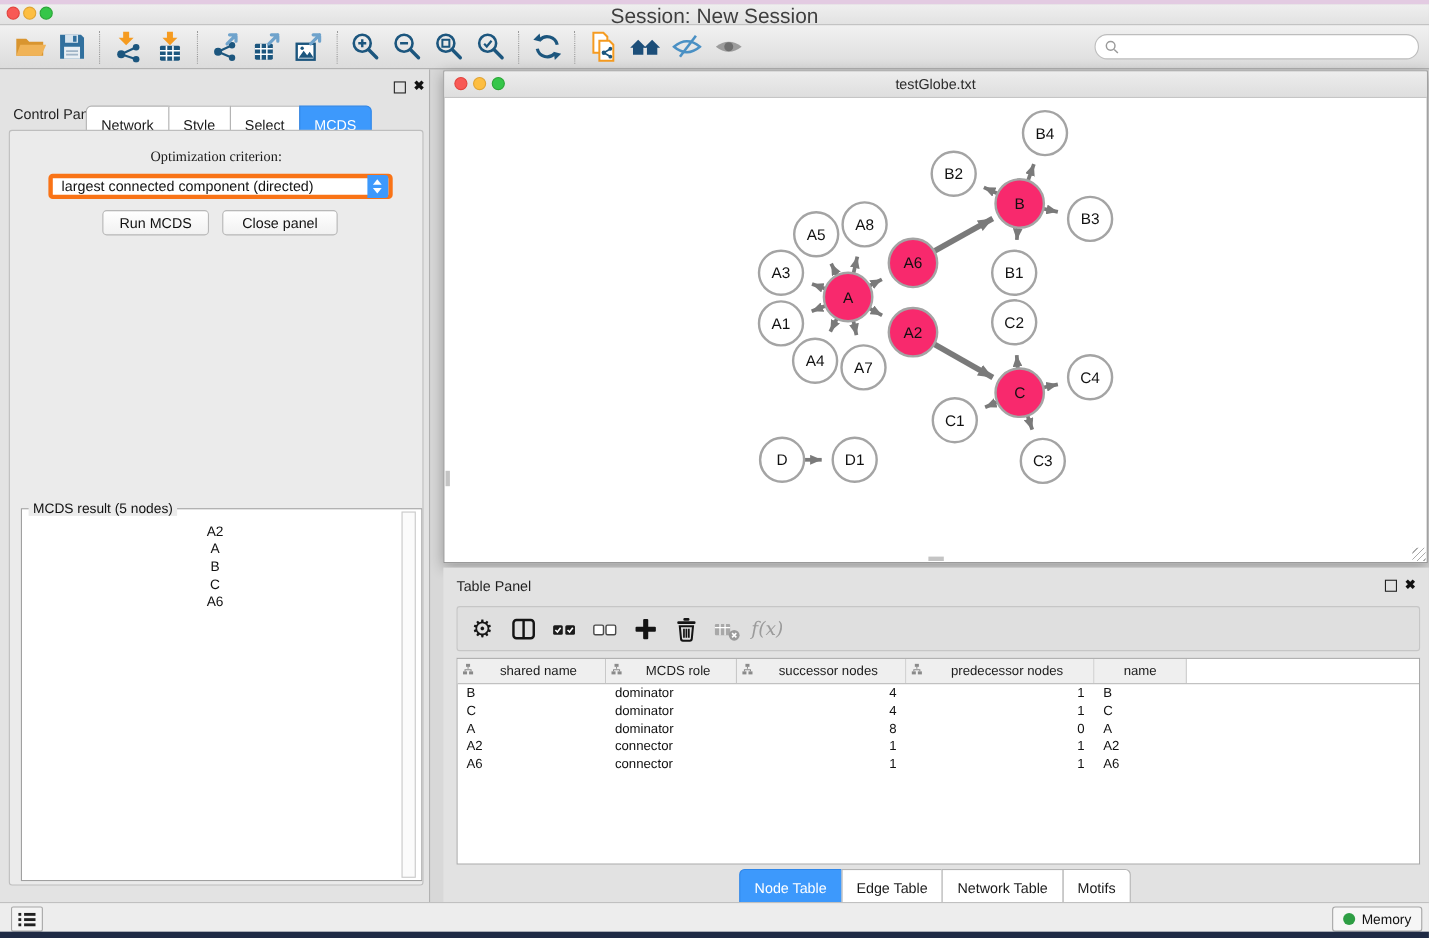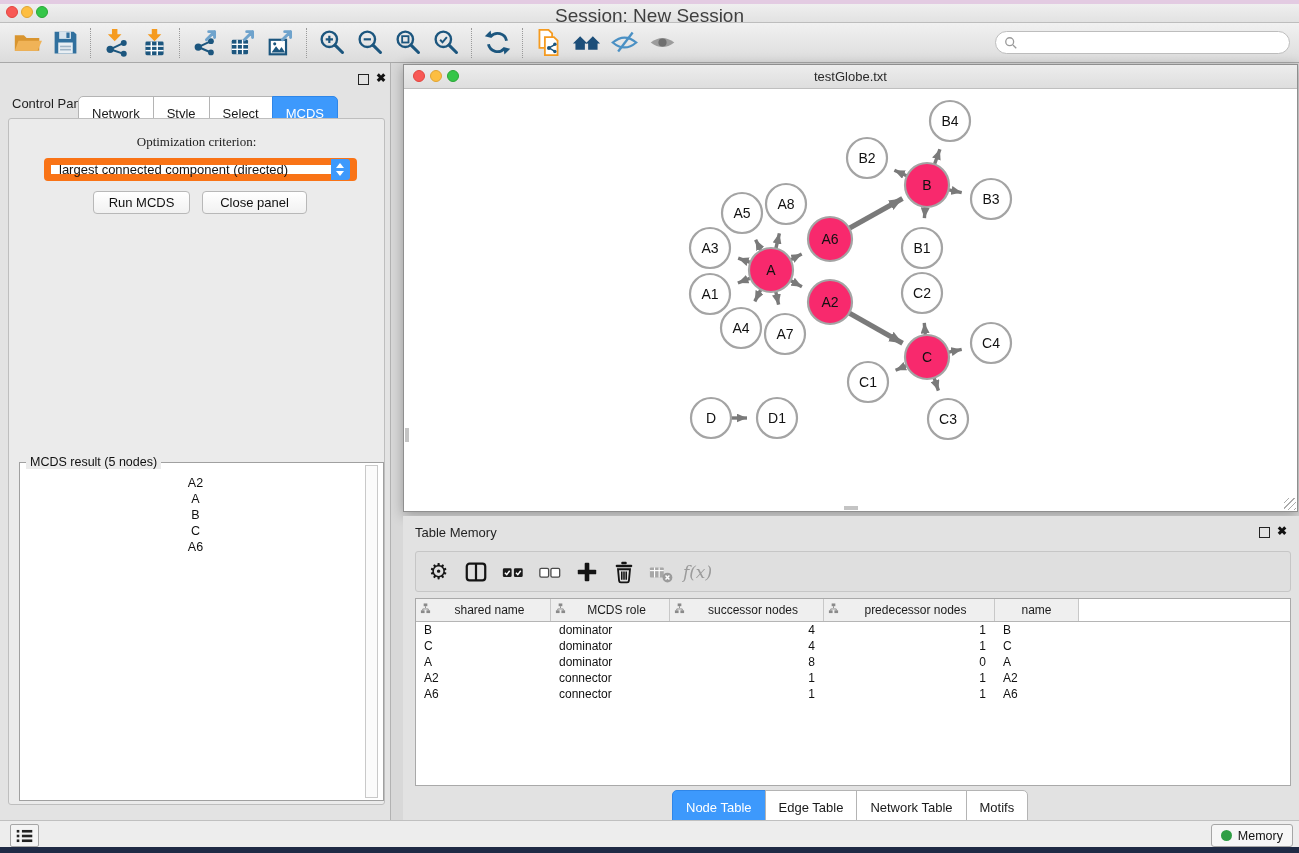--- a/index.html
+++ b/index.html
@@ -27,21 +27,21 @@
   .panel-title{font-size:13px;color:#1F1F1F;}
   .winbox{width:9px;height:9px;border:1.5px solid #222;display:inline-block;}
   .winclose{font-size:12px;color:#111;font-weight:bold;line-height:12px;}
   #cp-tabs{left:78px;top:33px;display:flex;}
   .tab-btn{height:22px;line-height:22px;padding:6px 13px;font-size:13px;background:#FFF;border:1px solid #B4B4B4;margin-left:-1px;color:#1A1A1A;}
   .tab-btn:first-child{border-radius:5px 0 0 5px;margin-left:0;}
   .tab-btn:last-child{border-radius:0 5px 5px 0;}
   .tab-btn.active{background:#3D99FC;border-color:#2F86E8;color:#fff;}
   #cp-inner{left:8px;top:55px;width:375px;height:685px;background:#EBEBEB;border:1px solid #BEBEBE;border-radius:3px;}
   #opt-label{left:0;top:15px;width:100%;text-align:center;font-size:13px;color:#1B1B1B;font-family:Liberation Serif, serif;}
-  #criterion-select{left:35px;top:39px;width:313px;height:23px;background:#fff;border:7px solid #f97316;border-radius:4px;box-sizing:border-box;display:flex;align-items:center;}
+  #criterion-select{left:35px;top:39px;width:313px;height:23px;background:#fff;border:4px solid #f97316;border-radius:4px;box-sizing:border-box;display:flex;align-items:center;}
   #criterion-value{flex:1;font-size:13px;padding-left:8px;color:#111;white-space:nowrap;}
   #select-stepper{width:19px;height:21px;background:#3D99FC;border-radius:0 3px 3px 0;position:relative;flex:none;}
   #select-stepper .up{position:absolute;left:5px;top:4px;width:0;height:0;border-left:4.5px solid transparent;border-right:4.5px solid transparent;border-bottom:5px solid #fff;}
   #select-stepper .dn{position:absolute;left:5px;bottom:4px;width:0;height:0;border-left:4.5px solid transparent;border-right:4.5px solid transparent;border-top:5px solid #fff;}
   .cp-button{position:absolute;top:72px;height:23px;background:linear-gradient(#FFFFFF,#F1F1F1);border:1px solid #B8B8B8;border-radius:4px;font-size:13px;color:#111;display:flex;align-items:center;justify-content:center;box-sizing:border-box;}
   #run-btn{left:84px;width:97px;}
   #close-btn{left:193px;width:105px;}
   #result-box{left:10px;top:343px;width:363px;height:337px;border:1px solid #A0A0A0;background:#fff;text-align:center;}
   #result-legend{position:absolute;left:6px;top:-8px;background:#EBEBEB;padding:0 4px;font-size:12.5px;color:#111;}
   #mcds-list{position:absolute;left:1px;top:9px;right:18px;bottom:1px;background:#fff;padding-top:3px;}
@@ -367,21 +367,21 @@
         <text x="307" y="330" text-anchor="middle" dominant-baseline="central" font-size="14" fill="#111" font-family="&quot;Liberation Sans&quot;,sans-serif">D</text>
         <circle cx="373" cy="330" r="20" fill="#FFFFFF" stroke="#A4A4A4" stroke-width="2.2"></circle>
         <text x="373" y="330" text-anchor="middle" dominant-baseline="central" font-size="14" fill="#111" font-family="&quot;Liberation Sans&quot;,sans-serif">D1</text>
       </svg></div>
   <div class="scroll-thumb" style="left:1px;top:363px;width:4px;height:14px;"></div>
   <div class="scroll-thumb" style="left:440px;top:441px;width:14px;height:4px;"></div>
   <div id="net-grip"></div>
 </div>
 
 <div id="table-panel" class="abs">
-  <div class="panel-title abs" style="left:12px;top:9px;">Table Memory</div>
+  <div class="panel-title abs" style="left:12px;top:9px;">Table Panel</div>
   <span class="winbox abs" style="left:856px;top:11px;"></span>
   <span class="winclose abs" style="left:874px;top:9px;">✖</span>
   <div id="tp-toolbar">
       <span class="tp-btn">
         <span class="gear-glyph">⚙</span>
       </span>
       <span class="tp-btn">
         <svg viewBox="0 0 26 26">
           <rect x="3" y="4" width="20" height="18" rx="3" fill="none" stroke="#141414" stroke-width="2.4"></rect>
           <line x1="13" y1="4" x2="13" y2="22" stroke="#141414" stroke-width="2.4"></line>

